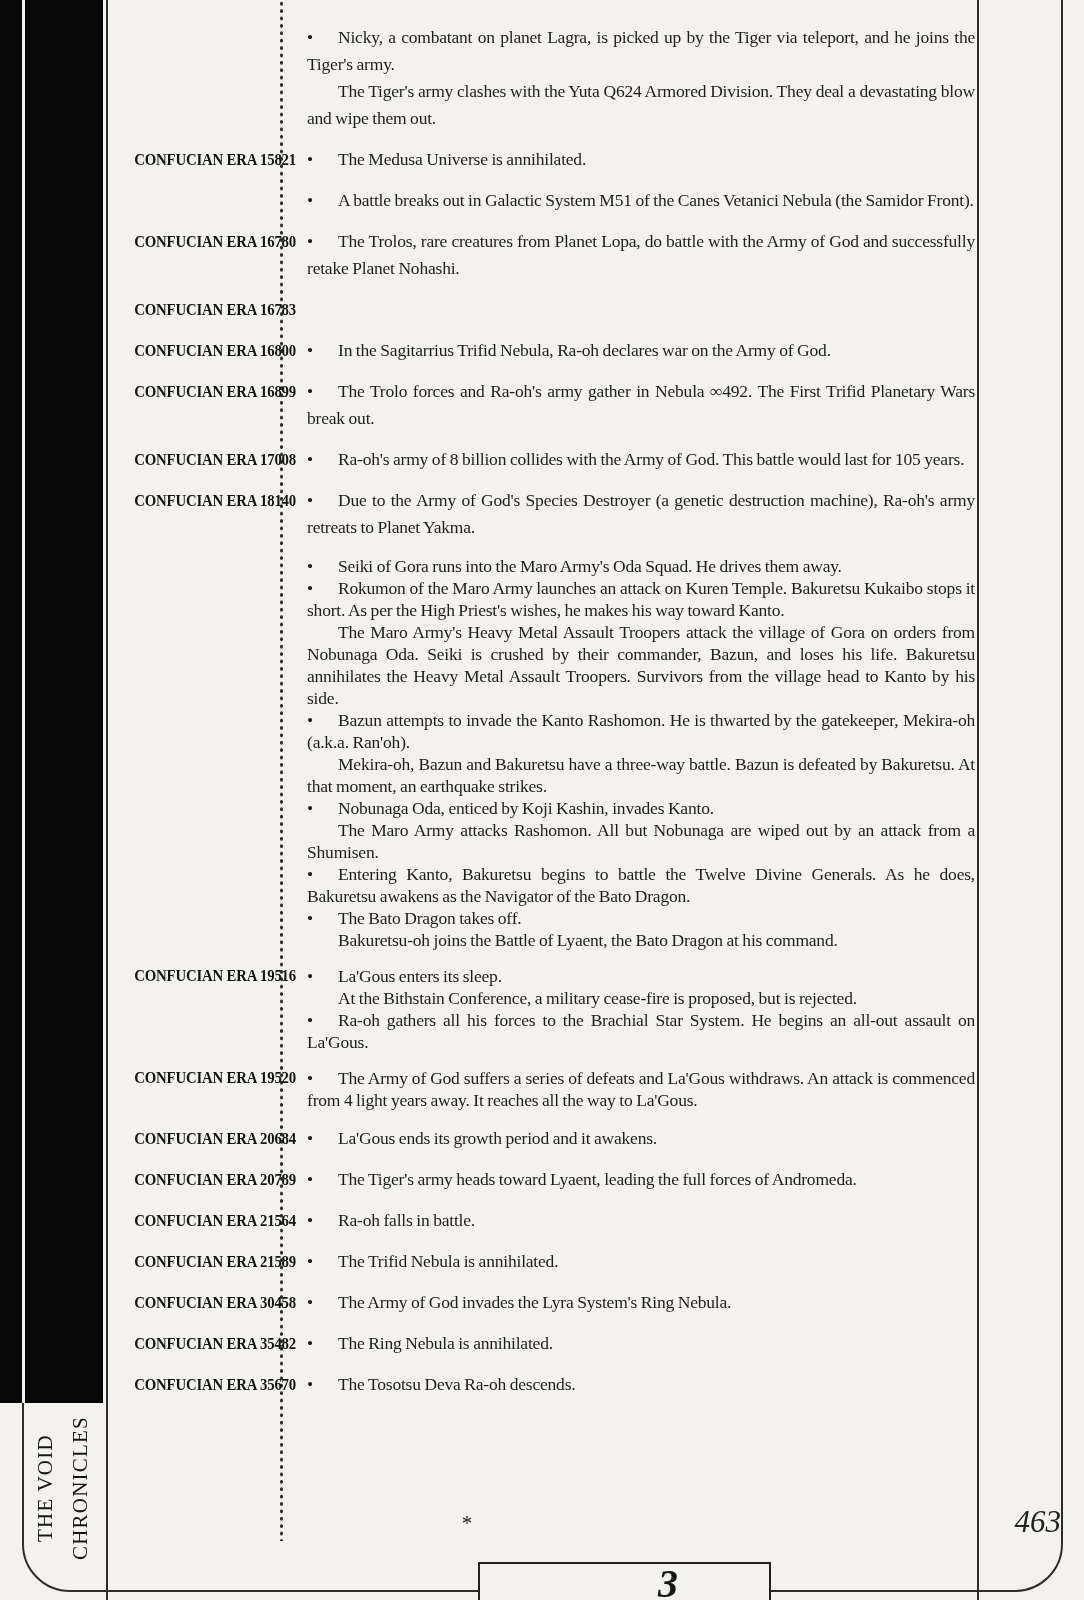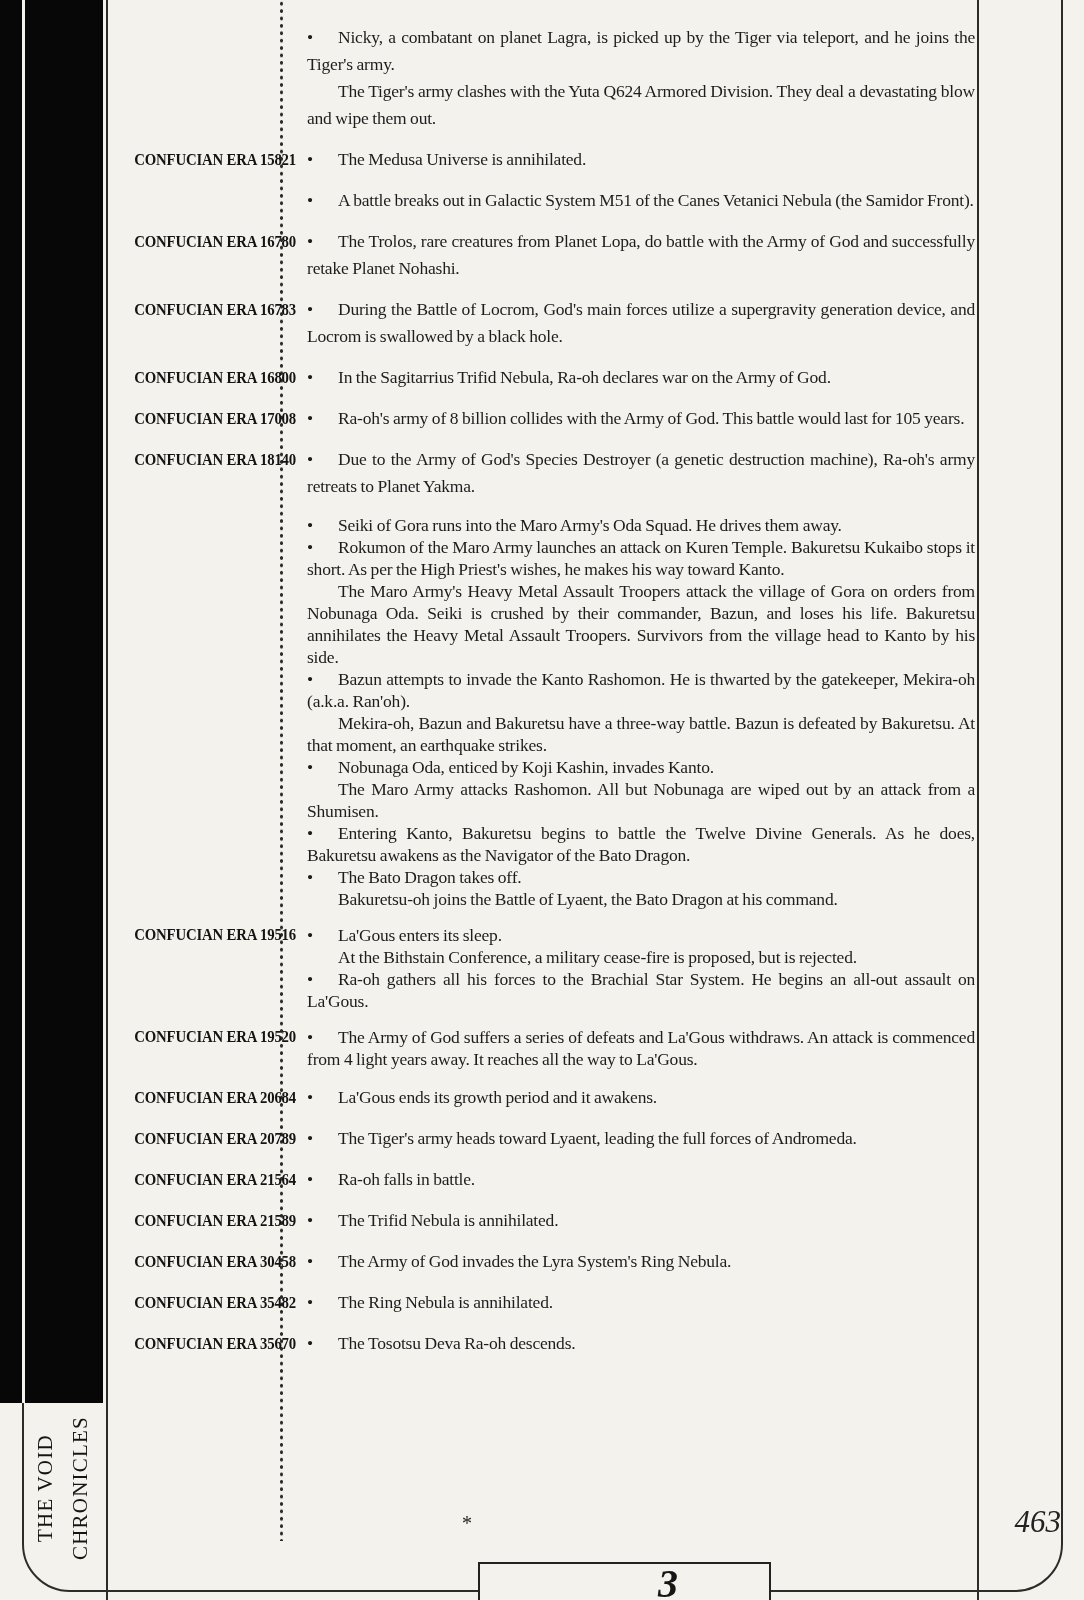--- a/index.html
+++ b/index.html
@@ -165,31 +165,37 @@
     <div class="gap-cell"></div>
     <div class="events">
         <p class="bullet"><span class="bmark">•</span>The Trolos, rare creatures from Planet Lopa, do battle with the Army of God and successfully retake Planet Nohashi.</p>
       </div>
   </div>
     <div class="entry">
     <div class="era-cell">
       <span class="era-label">CONFUCIAN ERA 16783</span>
     </div>
     <div class="gap-cell"></div>
-    <div class="events">
-        <p class="bullet"><span class="bmark">•</span>During the Battle of Locrom, God's main forces utilize a supergravity generation device, and Locrom is swallowed by a black hole.</p>
-      </div>
   </div>
     <div class="entry">
     <div class="era-cell">
       <span class="era-label">CONFUCIAN ERA 16800</span>
     </div>
     <div class="gap-cell"></div>
     <div class="events">
         <p class="bullet"><span class="bmark">•</span>In the Sagitarrius Trifid Nebula, Ra-oh declares war on the Army of God.</p>
+      </div>
+  </div>
+    <div class="entry">
+    <div class="era-cell">
+      <span class="era-label">CONFUCIAN ERA 16899</span>
+    </div>
+    <div class="gap-cell"></div>
+    <div class="events">
+        <p class="bullet"><span class="bmark">•</span>The Trolo forces and Ra-oh's army gather in Nebula ∞492. The First Trifid Planetary Wars break out.</p>
       </div>
   </div>
     <div class="entry">
     <div class="era-cell">
       <span class="era-label">CONFUCIAN ERA 17008</span>
     </div>
     <div class="gap-cell"></div>
     <div class="events">
         <p class="bullet"><span class="bmark">•</span>Ra-oh's army of 8 billion collides with the Army of God. This battle would last for 105 years.</p>
       </div>

